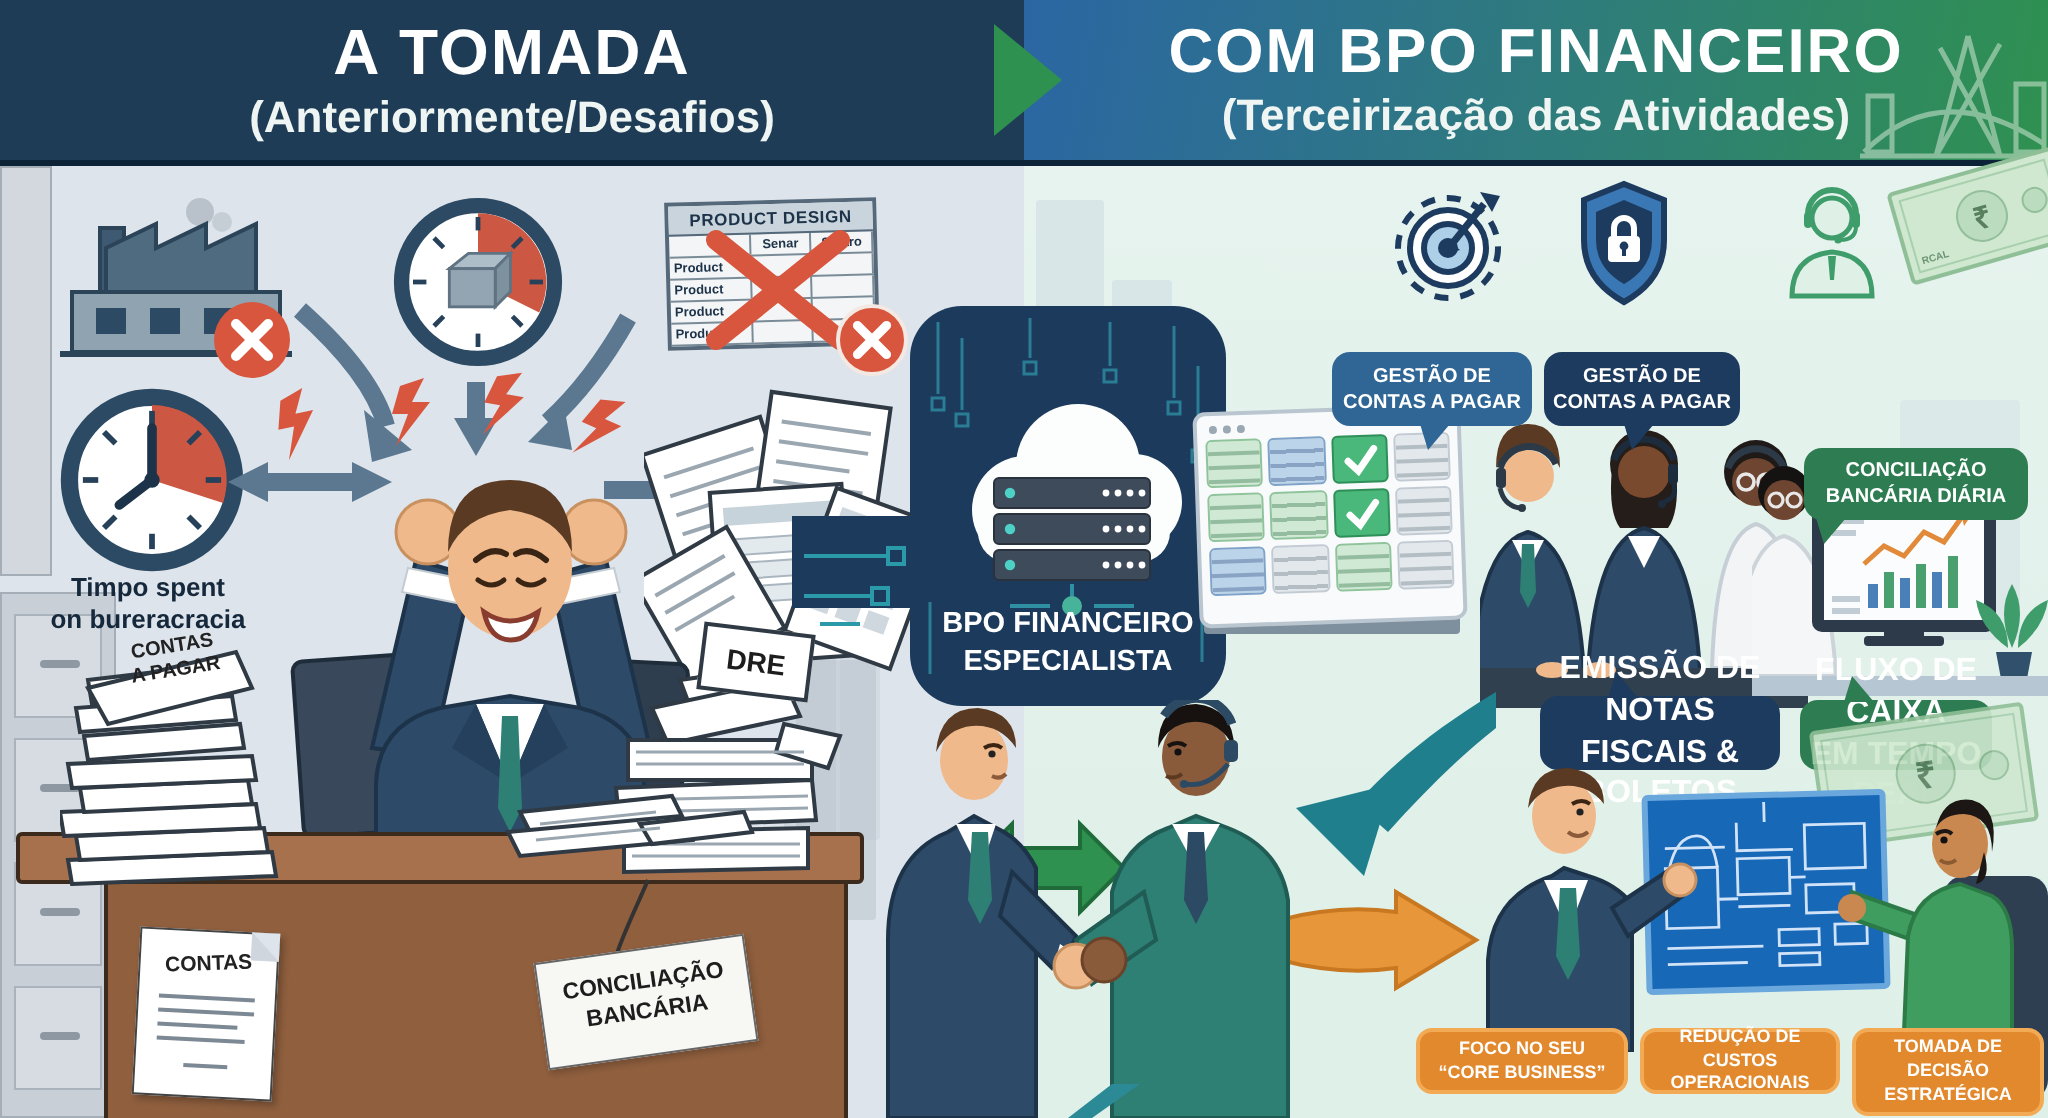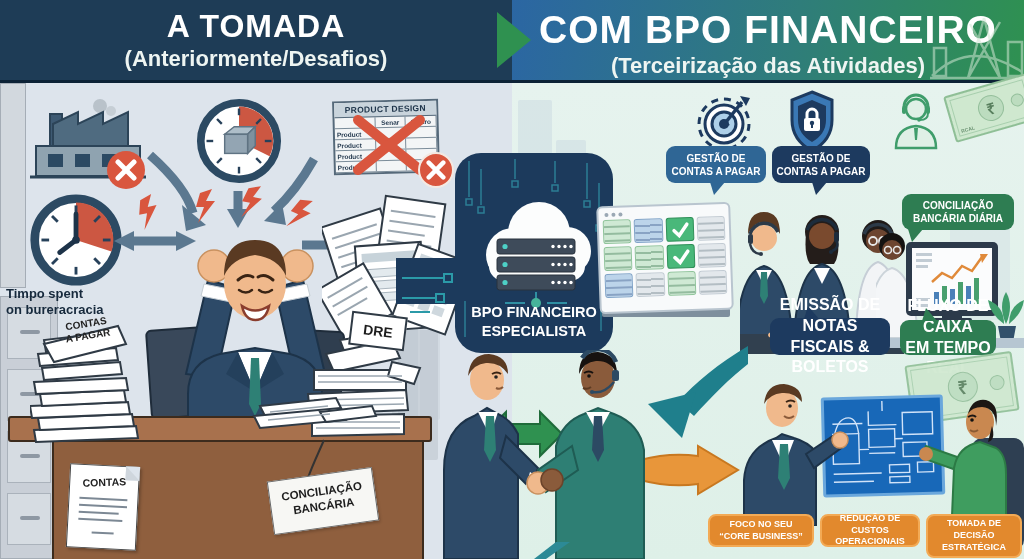--- a/index.html
+++ b/index.html
@@ -16,32 +16,32 @@
   .hdr-sub{font-size:22px;font-weight:700;color:#eef5f2;margin-top:1px;}
   .chevron{left:497px;top:12px;width:0;height:0;border-top:28px solid transparent;border-bottom:28px solid transparent;border-left:34px solid #2f9150;}
 
   
   .panel-left{left:0;top:83px;width:512px;height:476px;background:#dde4ec;}
   .panel-right{left:512px;top:83px;width:512px;height:476px;background:linear-gradient(180deg,#e6f3ee 0%,#def0e8 100%);}
   .bgb{background:#ccdae2;opacity:.55;border-radius:2px;}
 
   
   .xbadge{border-radius:50%;background:#d9563e;display:flex;align-items:center;justify-content:center;}
-  .timelbl{font-size:13px;font-weight:800;color:#16293c;text-align:left;line-height:1.2;}
+  .timelbl{font-size:13px;font-weight:800;color:#16293c;text-align:center;line-height:1.2;}
 
   
   .pd-table{left:333px;top:100px;width:106px;background:#f3f5f6;border:2px solid #55697a;transform:rotate(-1.5deg);font-weight:700;color:#1d3349;}
   .pd-title{height:15px;background:#c9d4dc;border-bottom:1px solid #55697a;font-size:8.5px;font-weight:800;text-align:center;line-height:15px;letter-spacing:.3px;}
   .pd-sub,.pd-row{display:grid;grid-template-columns:40% 30% 30%;height:11px;border-bottom:1px solid #7b8c99;}
   .pd-sub span,.pd-row span{border-right:1px solid #7b8c99;font-size:6.5px;line-height:11px;padding-left:2px;overflow:hidden;}
   .pd-sub span{text-align:center;padding-left:0;}
 
   
   .bubble{display:flex;align-items:center;justify-content:center;text-align:center;font-weight:800;color:#fff;
-    border-radius:9px;line-height:1.3;background:var(--bc);}
+    border-radius:9px;line-height:1.3;background:var(--bc);margin-top:30px;}
   .bubble::after{content:"";position:absolute;width:0;height:0;border:0 solid transparent;}
   .tail-dl::after{bottom:-12px;left:var(--tx,18px);border-top:13px solid var(--bc);border-left:4px solid transparent;border-right:11px solid transparent;}
   .tail-ul::after{top:-12px;left:var(--tx,26px);border-bottom:13px solid var(--bc);border-left:4px solid transparent;border-right:11px solid transparent;}
 
   .benefit{display:flex;align-items:center;justify-content:center;text-align:center;font-weight:800;color:#fff;
     background:#e2892d;border:2px solid #f3aa55;border-radius:8px;font-size:9px;line-height:1.3;padding:2px;}
 
   
   .paper-tag{background:#f7f7f4;border:1.5px solid #666;text-align:center;font-weight:800;color:#1d1d1d;box-shadow:1px 2px 3px rgba(0,0,0,.2);}
   .cabinet{background:#c9cfd7;border:1px solid #a5adb6;}
@@ -86,21 +86,21 @@
     <div class="drawer" style="top:134px"></div>
     <div class="drawer" style="top:196px"></div>
   </div>
   <div class="abs cabinet" style="left:0;top:83px;width:26px;height:205px;background:#d2d8de"></div>
 
   <div class="abs hdr-left">
     <div class="hdr-title">A TOMADA</div>
     <div class="hdr-sub">(Anteriormente/Desafios)</div>
   </div>
   <div class="abs hdr-right">
-    <div class="hdr-title" style="font-size:39px">COM BPO FINANCEIRO</div>
+    <div class="hdr-title" style="font-size:31px">COM BPO FINANCEIRO</div>
     <div class="hdr-sub">(Terceirização das Atividades)</div>
   </div>
   <div class="abs chevron"></div>
   <svg class="abs" style="left:930px;top:12px" width="94" height="68" viewBox="0 0 94 68">
     <g stroke="#cfe6d2" stroke-width="2.5" fill="none" opacity=".55">
       <path d="M38,66 L54,6 M70,66 L54,6 M38,66 L70,10 M70,66 L40,12"></path>
       <path d="M2,64 Q40,26 92,60"></path>
       <rect x="4" y="36" width="12" height="28"></rect>
       <rect x="78" y="30" width="14" height="34"></rect>
       <line x1="0" y1="66" x2="94" y2="66"></line>

